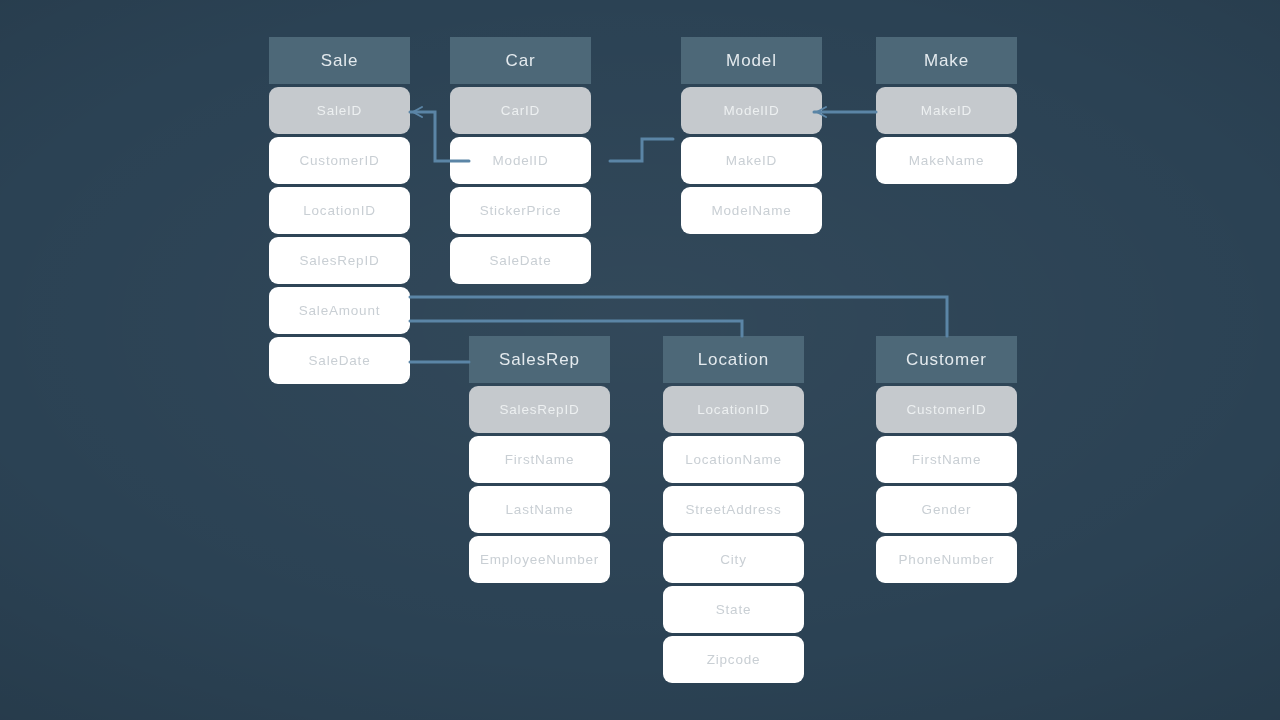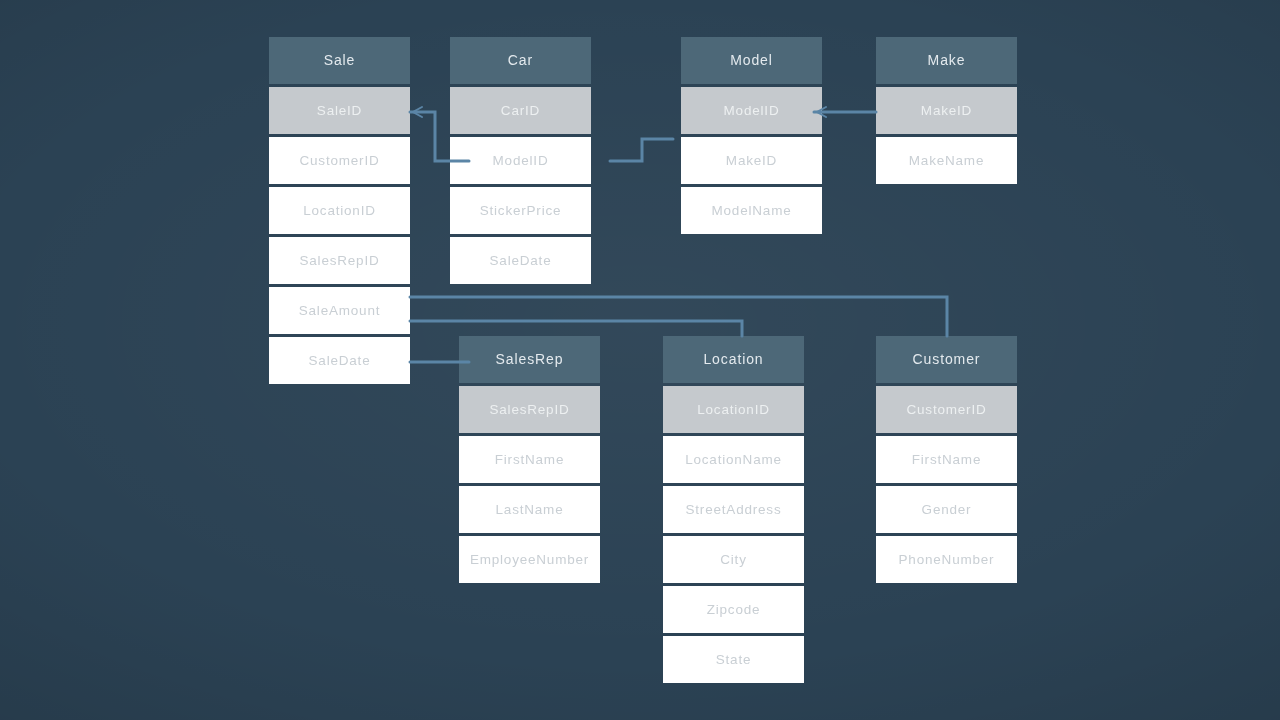--- a/index.html
+++ b/index.html
@@ -33,35 +33,36 @@
     position: absolute;
     width: 141px;
     z-index: 2;
   }
   .t-header {
     height: 47px;
     line-height: 47px;
     text-align: center;
     background: var(--header-bg, #4d6878);
     color: var(--header-text, #e4eaee);
-    font-size: 14px;
+    font-size: 17px;
     letter-spacing: 0.9px;
     font-weight: 400;
   }
   .row {
     height: 47px;
     line-height: 47px;
     margin-top: 3px;
     text-align: center;
     background: var(--row-bg, #ffffff);
     color: var(--row-text, #c9cfd4);
     font-size: 13.5px;
     letter-spacing: 0.8px;
     white-space: nowrap;
     overflow: hidden;
+    border-radius: 9px;
   }
   .row.key {
     background: var(--key-bg, #c5c9cd);
     color: var(--key-text, #edf0f1);
   }
 </style>
 </head>
 <body>
 
 <div class="canvas">
@@ -109,39 +110,39 @@
   </div>
 
   <div class="table" style="left: 876px; top: 37px;">
     <div class="t-header">Make</div>
     <div class="t-rows">
         <div class="row key">MakeID</div>
         <div class="row">MakeName</div>
       </div>
   </div>
 
-  <div class="table" style="left: 459px; top: 336px;">
+  <div class="table" style="left: 469px; top: 336px;">
     <div class="t-header">SalesRep</div>
     <div class="t-rows">
         <div class="row key">SalesRepID</div>
         <div class="row">FirstName</div>
         <div class="row">LastName</div>
         <div class="row">EmployeeNumber</div>
       </div>
   </div>
 
   <div class="table" style="left: 663px; top: 336px;">
     <div class="t-header">Location</div>
     <div class="t-rows">
         <div class="row key">LocationID</div>
         <div class="row">LocationName</div>
         <div class="row">StreetAddress</div>
         <div class="row">City</div>
+        <div class="row">State</div>
         <div class="row">Zipcode</div>
-        <div class="row">State</div>
       </div>
   </div>
 
   <div class="table" style="left: 876px; top: 336px;">
     <div class="t-header">Customer</div>
     <div class="t-rows">
         <div class="row key">CustomerID</div>
         <div class="row">FirstName</div>
         <div class="row">Gender</div>
         <div class="row">PhoneNumber</div>

